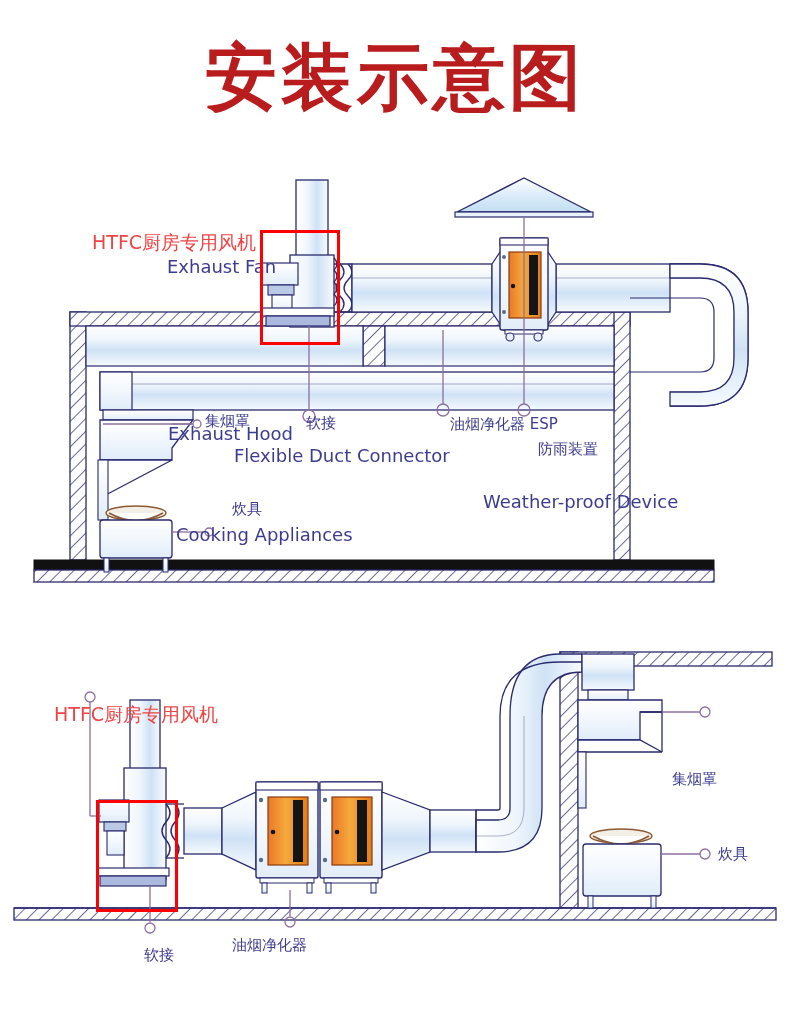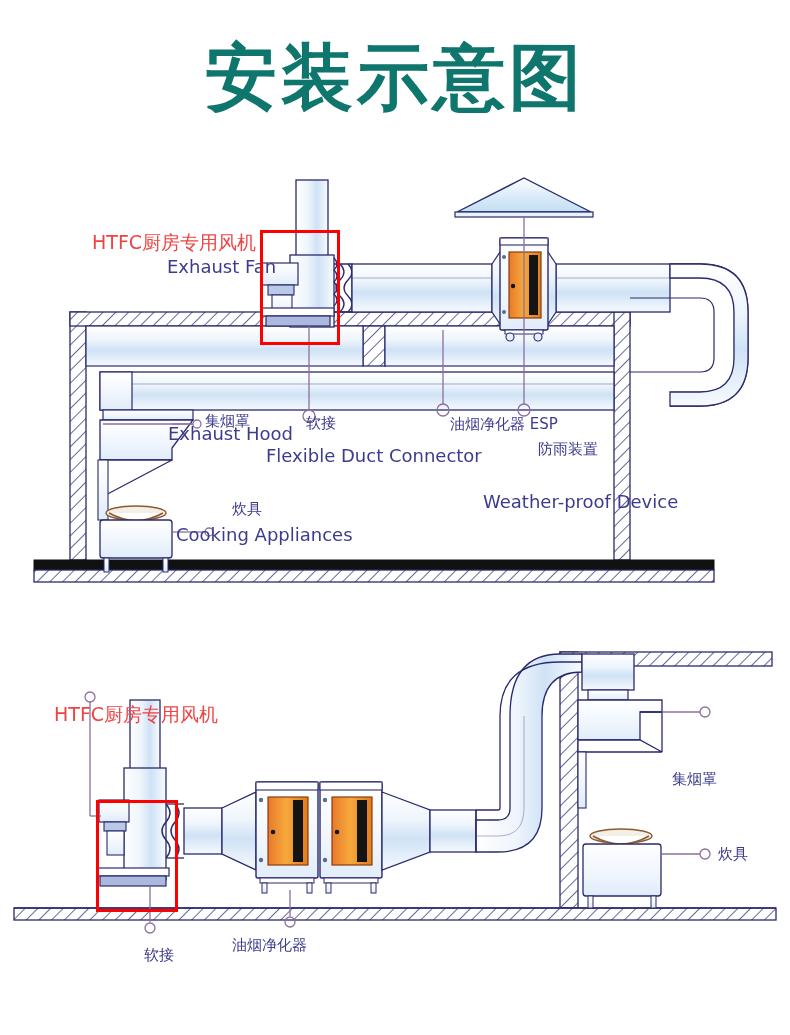--- a/index.html
+++ b/index.html
@@ -2,21 +2,21 @@
 <html><head>
 <meta charset="utf-8">
 <style>
   html,body{margin:0;padding:0;background:#ffffff;}
   body{
     width:790px;height:1035px;position:relative;overflow:hidden;
     font-family:"Liberation Sans","DejaVu Sans",sans-serif;
   }
   #page-title{
     position:absolute;left:0;top:40px;width:790px;text-align:center;
-    font-size:72px;font-weight:bold;color:#0f766e;letter-spacing:4px;
+    font-size:72px;font-weight:bold;color:#b91c1c;letter-spacing:4px;
     font-family:"DejaVu Sans","Liberation Sans",sans-serif;
     line-height:1.05;
   }
   .diagram{position:absolute;left:0;width:790px;}
   #diagram-upper{top:160px;height:430px;}
   #diagram-lower{top:640px;height:380px;}
   svg{display:block;}
   .lbl{
     position:absolute;color:#3c3c8e;white-space:nowrap;
     font-family:"DejaVu Sans","Liberation Sans",sans-serif;
@@ -187,21 +187,21 @@
 </svg>
 </div>
 
 <div class="lbl lbl-black" style="left:92px;top:230px;">HTFC厨房专用风机</div>
 <div class="lbl lbl-en" style="left:167px;top:256px;">Exhaust Fan</div>
 
 <div class="lbl lbl-cn" style="left:205px;top:412px;">集烟罩</div>
 <div class="lbl lbl-en" style="left:168px;top:423px;">Exhaust Hood</div>
 
 <div class="lbl lbl-cn" style="left:306px;top:414px;">软接</div>
-<div class="lbl lbl-en" style="left:234px;top:445px;margin-left:32px;">Flexible Duct Connector</div>
+<div class="lbl lbl-en" style="left:234px;top:445px;">Flexible Duct Connector</div>
 
 <div class="lbl lbl-cn" style="left:450px;top:415px;">油烟净化器 ESP</div>
 
 <div class="lbl lbl-cn" style="left:538px;top:440px;">防雨装置</div>
 <div class="lbl lbl-en" style="left:483px;top:491px;">Weather-proof Device</div>
 
 <div class="lbl lbl-cn" style="left:232px;top:500px;">炊具</div>
 <div class="lbl lbl-en" style="left:176px;top:524px;">Cooking Appliances</div>
 
 <div class="diagram" id="diagram-lower">

